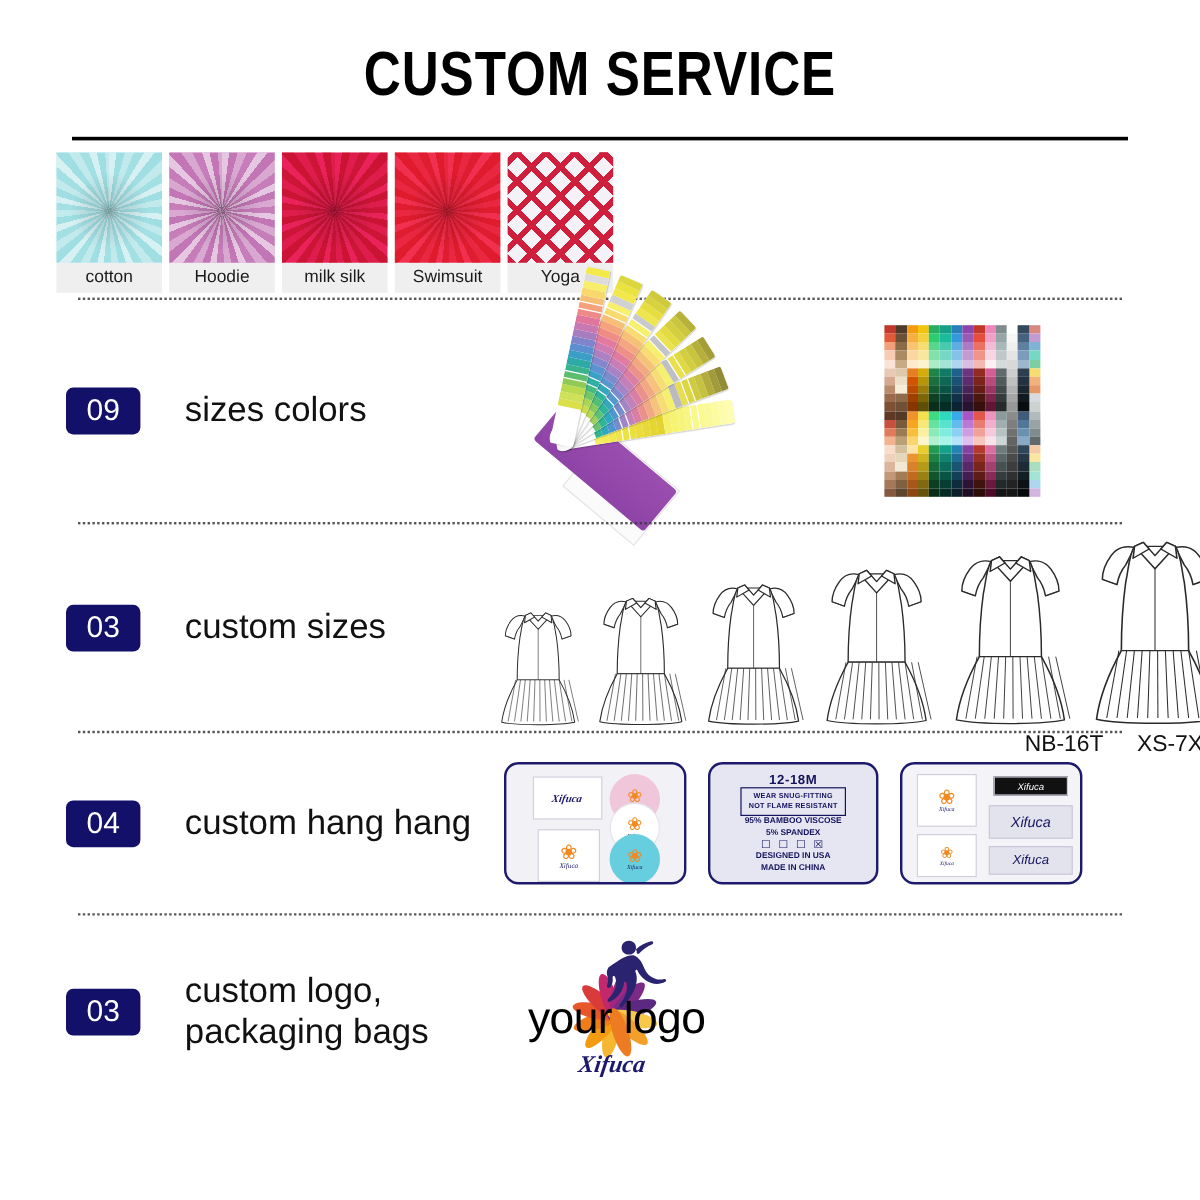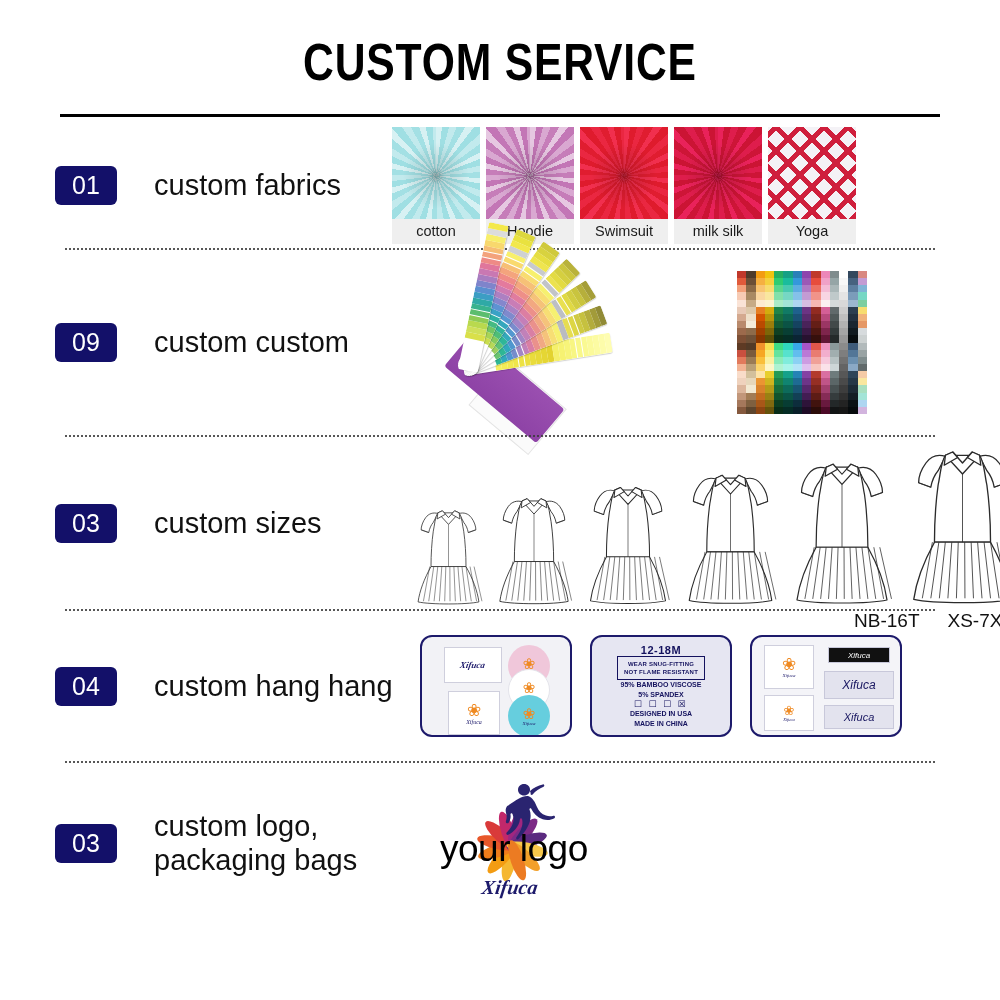--- a/index.html
+++ b/index.html
@@ -267,63 +267,59 @@
 </style>
 </head>
 <body>
 
 <div class="page-title">CUSTOM SERVICE</div>
 <div class="title-rule"></div>
 
 <div class="rows">
 
   <div class="row" style="height:125px;">
-    <div class="row-head">
-      <div class="badge">01</div>
-      <div class="row-label">custom fabrics</div>
-    </div>
     <div class="row-body">
       <div class="fabrics">
 
 
         <div class="fab">
           <div class="fab-img swirl" style="background:#a8e2e6"></div>
           <div class="fab-cap">cotton</div>
         </div>
 
         <div class="fab">
           <div class="fab-img swirl" style="background:#c983bd"></div>
           <div class="fab-cap">Hoodie</div>
         </div>
 
         <div class="fab">
+          <div class="fab-img swirl" style="background:#d0163a"></div>
+          <div class="fab-cap">milk silk</div>
+        </div>
+
+        <div class="fab">
           <div class="fab-img swirl" style="background:#e21e32"></div>
           <div class="fab-cap">Swimsuit</div>
-        </div>
-
-        <div class="fab">
-          <div class="fab-img swirl" style="background:#d0163a"></div>
-          <div class="fab-cap">milk silk</div>
         </div>
 
         <div class="fab">
           <div class="fab-img lattice"></div>
           <div class="fab-cap">Yoga</div>
         </div>
 
       </div>
     </div>
   </div>
 
   <div class="row-sep"></div>
 
   <div class="row" style="height:185px;">
     <div class="row-head">
       <div class="badge">09</div>
-      <div class="row-label">custom custom</div>
+      <div class="row-label">sizes colors</div>
     </div>
     <div class="row-body colors-body">
 
       <div class="fandeck" id="fandeck">
           <div class="fan-leaf" style="transform: rotate(-78deg); z-index: 10;">
             <i style="background: rgb(217, 224, 74); left: 32px;"></i>
             <i style="background: rgb(207, 224, 90); left: 37.9px;"></i>
             <i style="background: rgb(185, 217, 78); left: 43.8px;"></i>
             <i style="background: rgb(143, 203, 84); left: 49.7px;"></i>
             <i style="background: rgb(92, 189, 110); left: 55.6px;"></i>

